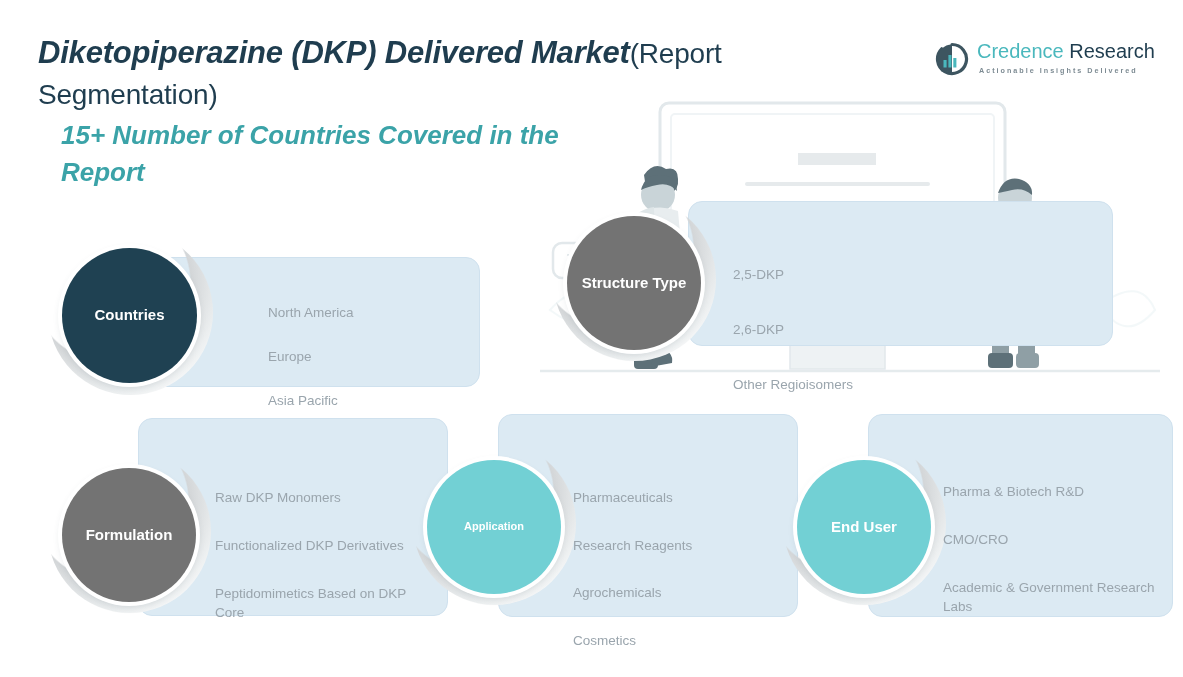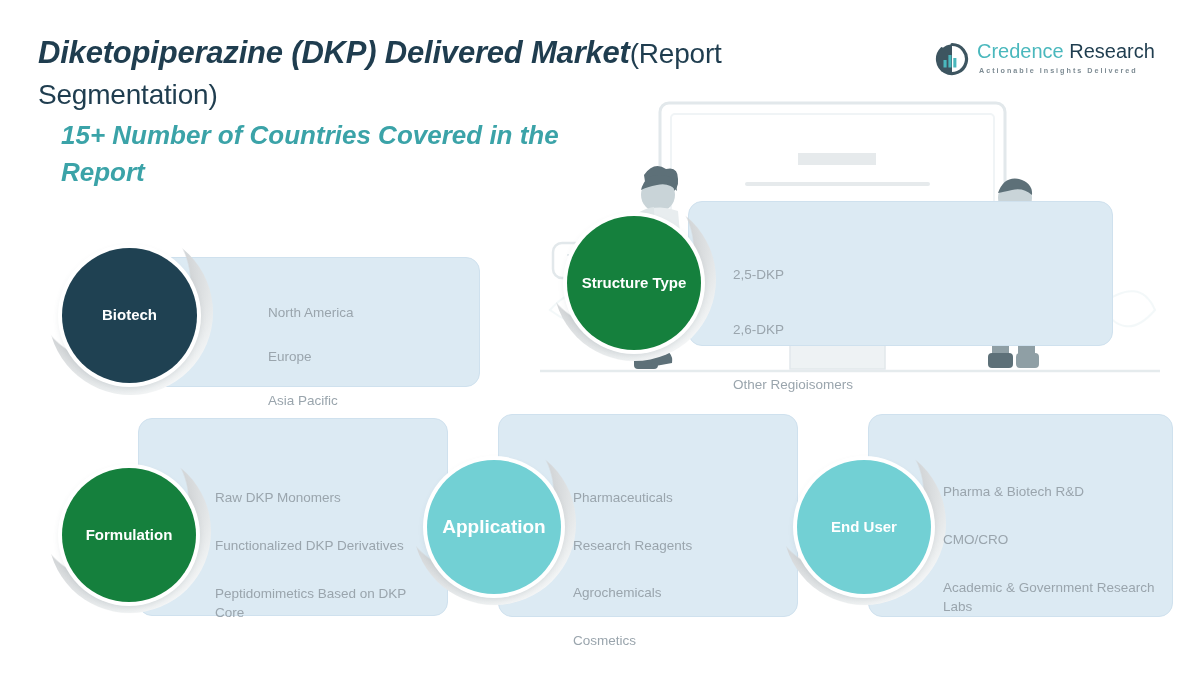--- a/index.html
+++ b/index.html
@@ -74,36 +74,36 @@
   #seg-regional{left:40px;top:230px;width:440px;height:175px;}
   #seg-regional .panel{left:110px;top:27px;width:330px;height:130px;}
   #seg-regional .ring{left:8px;top:0px;width:165px;height:165px;}
   #seg-regional .circle{left:22px;top:18px;width:135px;height:135px;background:#1f4152;font-size:15px;}
   #seg-regional .items{left:228px;top:50px;width:200px;line-height:1.63;}
 
   
   #seg-structure{left:545px;top:190px;width:570px;height:175px;}
   #seg-structure .panel{left:143px;top:11px;width:425px;height:145px;}
   #seg-structure .ring{left:8px;top:8px;width:163px;height:163px;}
-  #seg-structure .circle{left:22px;top:26px;width:134px;height:134px;background:#15803d;font-size:15px;}
+  #seg-structure .circle{left:22px;top:26px;width:134px;height:134px;background:#737373;font-size:15px;}
   #seg-structure .items{left:188px;top:43px;width:300px;font-size:13.5px;line-height:2.05;}
 
   
   #seg-formulation{left:40px;top:418px;width:415px;height:205px;}
   #seg-formulation .panel{left:98px;top:0px;width:310px;height:198px;}
   #seg-formulation .ring{left:8px;top:32px;width:163px;height:163px;}
-  #seg-formulation .circle{left:22px;top:50px;width:134px;height:134px;background:#15803d;font-size:15px;}
+  #seg-formulation .circle{left:22px;top:50px;width:134px;height:134px;background:#737373;font-size:15px;}
   #seg-formulation .items{left:175px;top:50px;width:220px;line-height:1.45;}
   #seg-formulation .items .it{margin-bottom:9px;}
 
   
   #seg-application{left:405px;top:410px;width:400px;height:215px;}
   #seg-application .panel{left:93px;top:4px;width:300px;height:203px;}
   #seg-application .ring{left:8px;top:32px;width:163px;height:163px;}
-  #seg-application .circle{left:22px;top:50px;width:134px;height:134px;background:#72d0d4;font-size:19px;}
+  #seg-application .circle{left:22px;top:50px;width:134px;height:134px;background:#72d0d4;font-size:11px;}
   #seg-application .items{left:168px;top:52px;width:215px;line-height:1.77;}
 
   
   #seg-enduser{left:775px;top:410px;width:400px;height:215px;}
   #seg-enduser .panel{left:93px;top:4px;width:305px;height:203px;}
   #seg-enduser .ring{left:8px;top:32px;width:163px;height:163px;}
   #seg-enduser .circle{left:22px;top:50px;width:134px;height:134px;background:#72d0d4;font-size:15px;}
   #seg-enduser .items{left:168px;top:52px;width:215px;line-height:1.45;}
   #seg-enduser .items .it{margin-bottom:9px;}
 </style>
@@ -210,21 +210,21 @@
         <rect x="18.3" y="16" width="3.1" height="9.5" fill="#4ab8bd"></rect>
       </svg>
     </div>
     <div class="logo-text"><span class="c1">Credence</span><span> Research</span></div>
     <div class="logo-tag">Actionable Insights Delivered</div>
   </div>
 
   <div class="seg" id="seg-regional">
     <div class="panel"></div>
     <div class="ring"></div>
-    <div class="circle">Biotech</div>
+    <div class="circle">Countries</div>
     <div class="items">
       <div class="it">North America</div>
       <div class="it">Europe</div>
       <div class="it">Asia Pacific</div>
       <div class="it">Latin America</div>
       <div class="it">Middle East &amp; Africa</div>
     </div>
   </div>
 
   <div class="seg" id="seg-structure">

